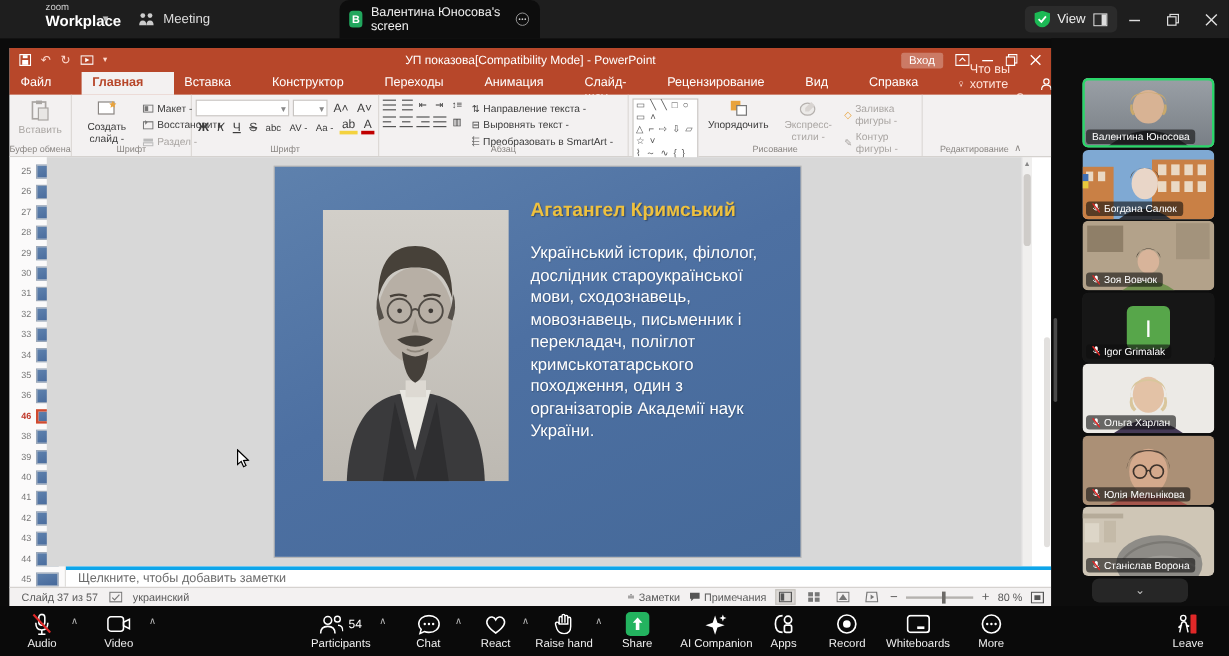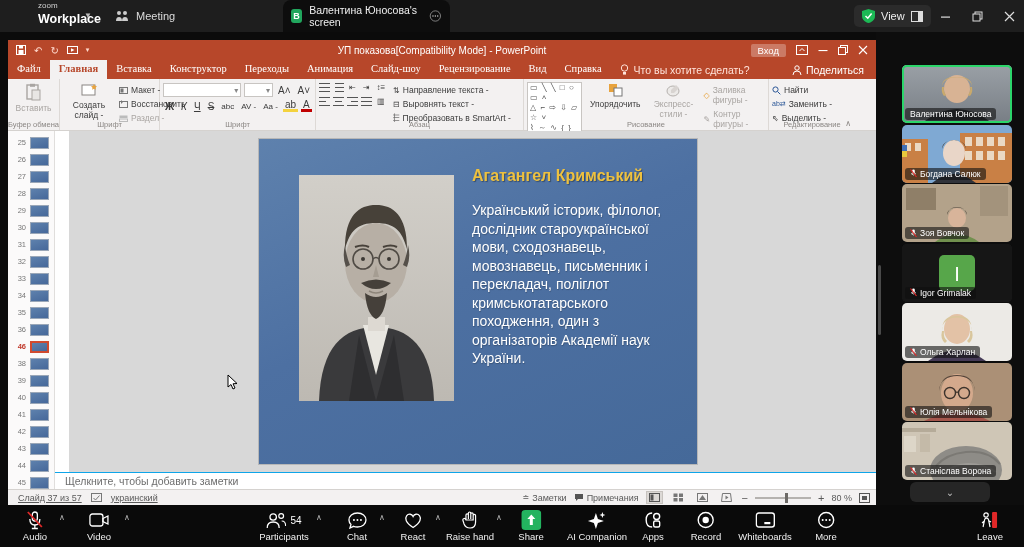--- a/index.html
+++ b/index.html
@@ -23,21 +23,21 @@
 
   
   .ppt{position:absolute;left:8px;top:40px;width:868px;height:465px;background:#fff;font-family:"Liberation Sans",sans-serif;}
   .ppt-title{position:absolute;left:0;top:0;width:868px;height:20px;background:var(--ppt_red);color:#fff;display:flex;align-items:center;font-size:10px;}
   .qat{display:flex;align-items:center;gap:8px;padding-left:8px;}
   .qat span{font-size:10px;color:#ffd9cd;}
   .ppt-title .tt{position:absolute;left:0;right:0;text-align:center;font-size:10px;color:#fff;pointer-events:none;}
   .tright{margin-left:auto;display:flex;align-items:center;gap:10px;padding-right:8px;z-index:2;}
   .signin{background:rgba(255,255,255,.28);padding:1px 7px;border-radius:2px;font-size:9.5px;}
   .ppt-tabs{position:absolute;left:0;top:20px;width:868px;height:19px;background:var(--ppt_red);display:flex;align-items:stretch;font-size:10.5px;color:#fff;}
-  .rtab{padding:3px 9px 0 9px;cursor:default;font-family:Liberation Serif, serif;}
+  .rtab{padding:3px 25px 0 9px;cursor:default;}
   .rtab.active{background:#f3f1f1;color:var(--ppt_red);font-weight:bold;}
   .tellme{display:flex;align-items:center;gap:5px;padding:0 9px;color:#ffe3da;font-size:10.5px;}
   .ppt-share{margin-left:auto;display:flex;align-items:center;gap:4px;padding-right:12px;font-size:10.5px;}
   .ribbon{position:absolute;left:0;top:39px;width:868px;height:52px;background:#f3f1f1;border-bottom:1px solid #d5d2cf;display:flex;font-size:8.5px;color:#444;}
   .rgroup{position:relative;border-right:1px solid #ddd9d6;height:100%;padding:3px 3px 11px 3px;}
   .glabel{position:absolute;bottom:1px;left:0;right:0;text-align:center;color:#8a8683;font-size:7.5px;}
   .bigbtn{display:flex;flex-direction:column;align-items:center;gap:2px;padding:1px 3px;color:#8a8683;}
   .bigbtn.en{color:#3b3b3b;}
   .minirow{display:flex;align-items:center;gap:3px;color:#3b3b3b;margin:1px 0;}
   .gray{color:#a9a5a2;}
@@ -49,32 +49,32 @@
   .collapse{position:absolute;right:4px;bottom:2px;color:#8a8683;font-size:8px;}
 
   .ppt-body{position:absolute;left:0;top:91px;width:868px;height:358px;}
   .thumbs{position:absolute;left:0;top:0;width:47px;height:358px;background:#fbfafa;border-right:1px solid #e0dedc;overflow:hidden;padding-top:3px;}
   .thumb-row{display:flex;align-items:center;gap:4px;height:17px;padding-left:6px;}
   .thumb-row .tn{width:12px;text-align:right;font-size:7.5px;color:#777;}
   .thumb-row .tb{width:19px;height:12px;background:linear-gradient(160deg,#5e81ad,#46689a);border:1px solid #9aa7b8;}
   .thumb-row.sel .tn{color:#c0392b;font-weight:bold;}
   .thumb-row.sel .tb{border:2px solid #d04a2f;}
   .tscroll{position:absolute;right:1px;top:150px;width:5px;height:175px;background:#e2e0de;border-radius:3px;}
-  .canvas{position:absolute;left:61px;top:0;width:821px;height:341px;background:#d8d8d8;}
+  .canvas{position:absolute;left:31px;top:0;width:821px;height:341px;background:#d8d8d8;}
   .slide{position:absolute;left:190px;top:8px;width:438px;height:325px;background:linear-gradient(155deg,#5e81ad 0%,#4d70a2 45%,#456999 100%);box-shadow:0 0 0 1px #b7b7b7;}
   .slide-title{position:absolute;left:213px;top:28px;font-size:16px;font-weight:bold;color:var(--slide_title);text-shadow:1px 1px 1px rgba(0,0,0,.35);}
   .slide-body{position:absolute;left:213px;top:62px;width:205px;font-size:14px;line-height:18.5px;color:#fff;text-shadow:0.5px 0.5px 1px rgba(0,0,0,.25);}
   .portrait{position:absolute;left:40px;top:36px;width:155px;height:226px;}
   .vscroll{position:absolute;right:0;top:0;width:9px;height:341px;background:#f0efee;border-left:1px solid #ddd;}
   .vscroll .up{display:block;text-align:center;font-size:6px;color:#888;padding-top:3px;}
   .vscroll .vt{position:absolute;left:1px;top:14px;width:6px;height:60px;background:#cfccc9;border-radius:3px;}
   .cursor{position:absolute;left:158px;top:243px;}
-  .notes{position:absolute;left:47px;top:341px;width:821px;height:17px;background:#fff;border-top:1px solid #0ea5e9;color:#6d6d6d;font-size:10.5px;display:flex;align-items:center;padding-left:10px;}
+  .notes{position:absolute;left:47px;top:341px;width:821px;height:17px;background:#fff;border-top:3px solid #0ea5e9;color:#6d6d6d;font-size:10.5px;display:flex;align-items:center;padding-left:10px;}
   .statusbar{position:absolute;left:0;top:449px;width:868px;height:16px;background:#f3f1f1;border-top:1px solid #d5d2cf;display:flex;align-items:center;font-size:9px;color:#5a5a5a;}
-  .statusbar .sleft{display:flex;align-items:flex-start;gap:9px;padding-left:10px;text-decoration:underline;}
+  .statusbar .sleft{display:flex;align-items:flex-start;gap:9px;padding-left:10px;}
   .statusbar .sright{margin-left:auto;display:flex;align-items:center;gap:7px;padding-right:6px;}
   .viewbtn{width:17px;height:13px;display:flex;align-items:center;justify-content:center;}
   .viewbtn.on{background:#dcd9d6;border:1px solid #c6c2be;}
   .ztrack{position:relative;width:56px;height:2px;background:#b5b2af;}
   .ztrack i{position:absolute;left:30px;top:-4px;width:3px;height:10px;background:#6d6a67;}
 
   
   .sidebar{position:absolute;left:876px;top:32px;width:148px;height:473px;background:#0d0d0d;}
   .sb-scroll{position:absolute;left:2px;top:233px;width:3px;height:70px;background:#4a4a4a;border-radius:2px;}
   .tiles{position:absolute;left:26px;top:33px;width:110px;}
@@ -369,37 +369,20 @@
             </div>
           <div class="minirow gray">
               <span style="font-size:8px">❑</span>
               <span>Эффекты фигуры -</span>
             </div>
         </div>
       </div>
       <span class="glabel">Рисование</span>
     </div>
     <div class="rgroup" style="width:86px;border-right:none">
-      <div style="display:flex;flex-direction:column;gap:2px;padding-top:2px">
-        <div class="minirow">
-            <svg width="9" height="9" viewBox="0 0 9 9">
-              <circle cx="3.5" cy="3.5" r="2.6" fill="none" stroke="#2b5797"></circle>
-              <path d="M5.6 5.6 L8.3 8.3" stroke="#2b5797"></path>
-            </svg>
-            <span>Найти</span>
-          </div>
-        <div class="minirow">
-            <span style="font-size:7px;color:#2b5797">ab⇄</span>
-            <span>Заменить  -</span>
-          </div>
-        <div class="minirow">
-            <span style="font-size:8px">⇖</span>
-            <span>Выделить -</span>
-          </div>
-      </div>
       <span class="glabel">Редактирование</span>
       <span class="collapse">∧</span>
     </div>
   </div>
 
   <div class="ppt-body">
     <div class="thumbs">
         <div class="thumb-row">
           <span class="tn">25</span>
           <span class="tb"></span>

